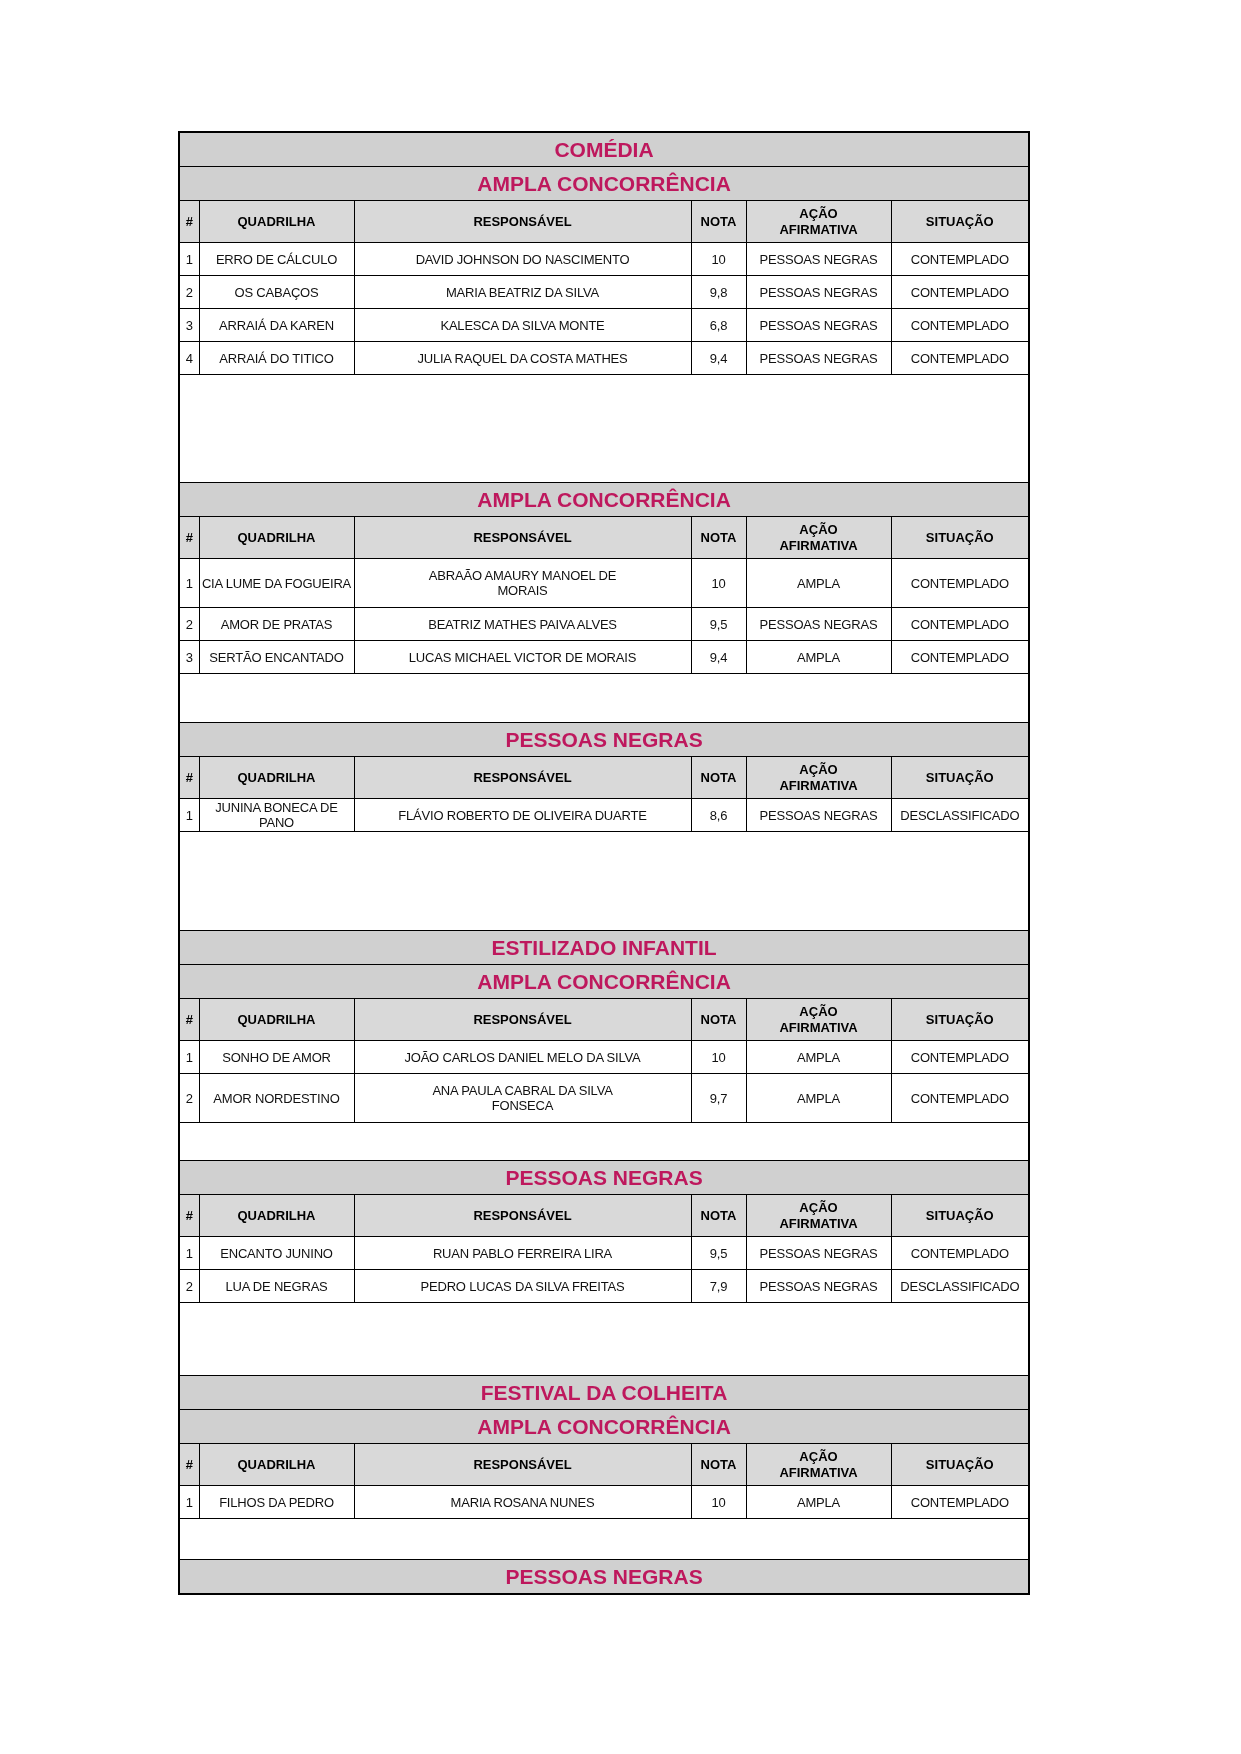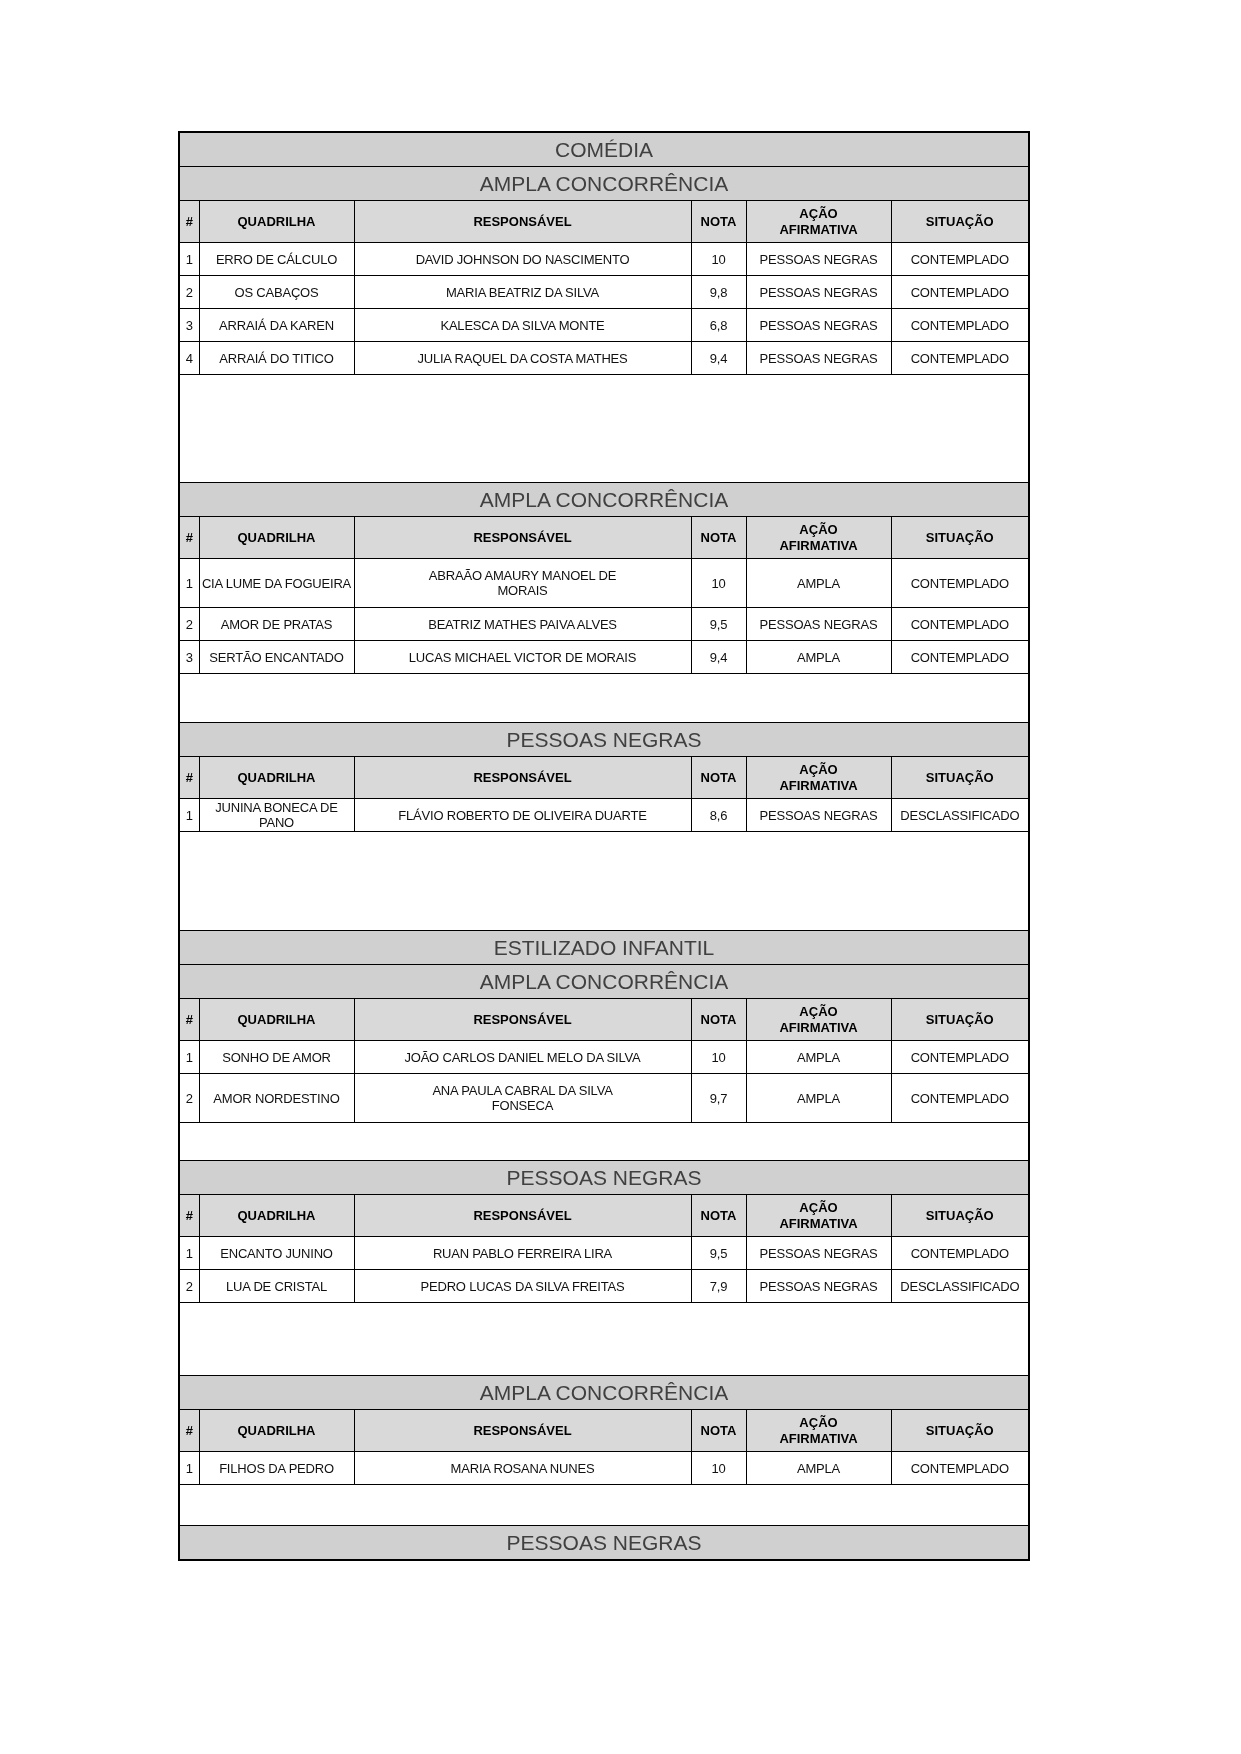--- a/index.html
+++ b/index.html
@@ -31,25 +31,25 @@
   table.results td {
     border: 1px solid var(--border, #000);
     text-align: center;
     vertical-align: middle;
     padding: 1px 2px;
     overflow: hidden;
     color: #111;
   }
   tr.banner td {
     background: var(--banner-bg, #d0d0d0);
-    font-weight: normal;
+    font-weight: bold;
     font-size: 21px;
     height: 31px;
     letter-spacing: 0px;
-    color: #404040;
+    color: #be185d;
   }
   tr.colhead td {
     background: var(--header-bg, #d9d9d9);
     font-weight: bold;
     font-size: 13px;
     line-height: 16px;
     height: 39px;
     white-space: pre-line;
     color: #000;
   }
@@ -246,28 +246,31 @@
         <tr class="datarow">
           <td>1</td>
           <td>ENCANTO JUNINO</td>
           <td>RUAN PABLO FERREIRA LIRA</td>
           <td>9,5</td>
           <td>PESSOAS NEGRAS</td>
           <td>CONTEMPLADO</td>
         </tr>
         <tr class="datarow">
           <td>2</td>
-          <td>LUA DE CRISTAL</td>
+          <td>LUA DE NEGRAS</td>
           <td>PEDRO LUCAS DA SILVA FREITAS</td>
           <td>7,9</td>
           <td>PESSOAS NEGRAS</td>
           <td>DESCLASSIFICADO</td>
         </tr>
         <tr class="spacer">
           <td colspan="6" style="height: 72px;"></td>
+        </tr>
+        <tr class="banner category">
+          <td colspan="6">FESTIVAL DA COLHEITA</td>
         </tr>
         <tr class="banner group">
           <td colspan="6">AMPLA CONCORRÊNCIA</td>
         </tr>
         <tr class="colhead">
           <td>#</td>
           <td>QUADRILHA</td>
           <td>RESPONSÁVEL</td>
           <td>NOTA</td>
           <td>AÇÃO

